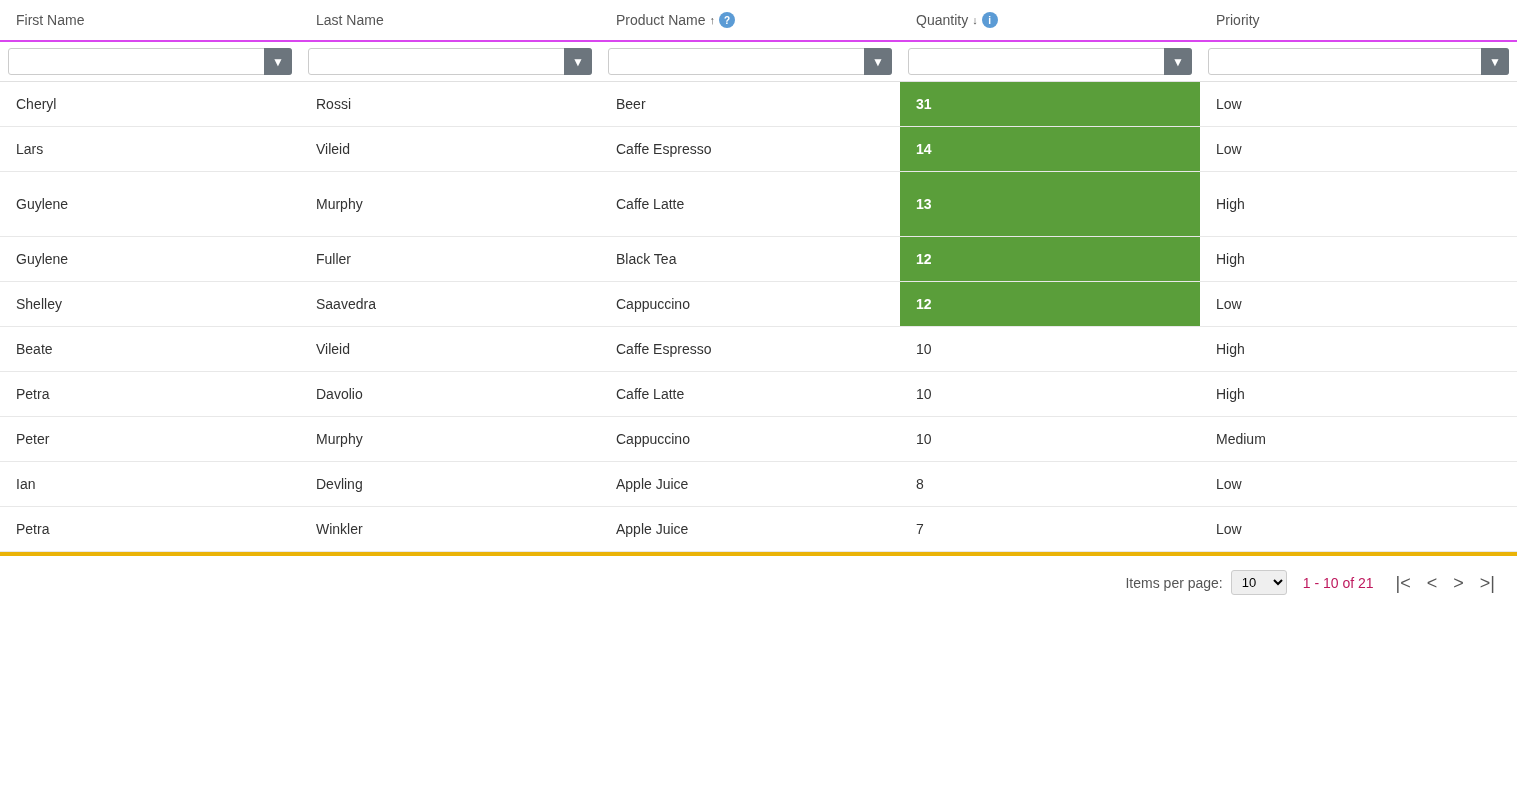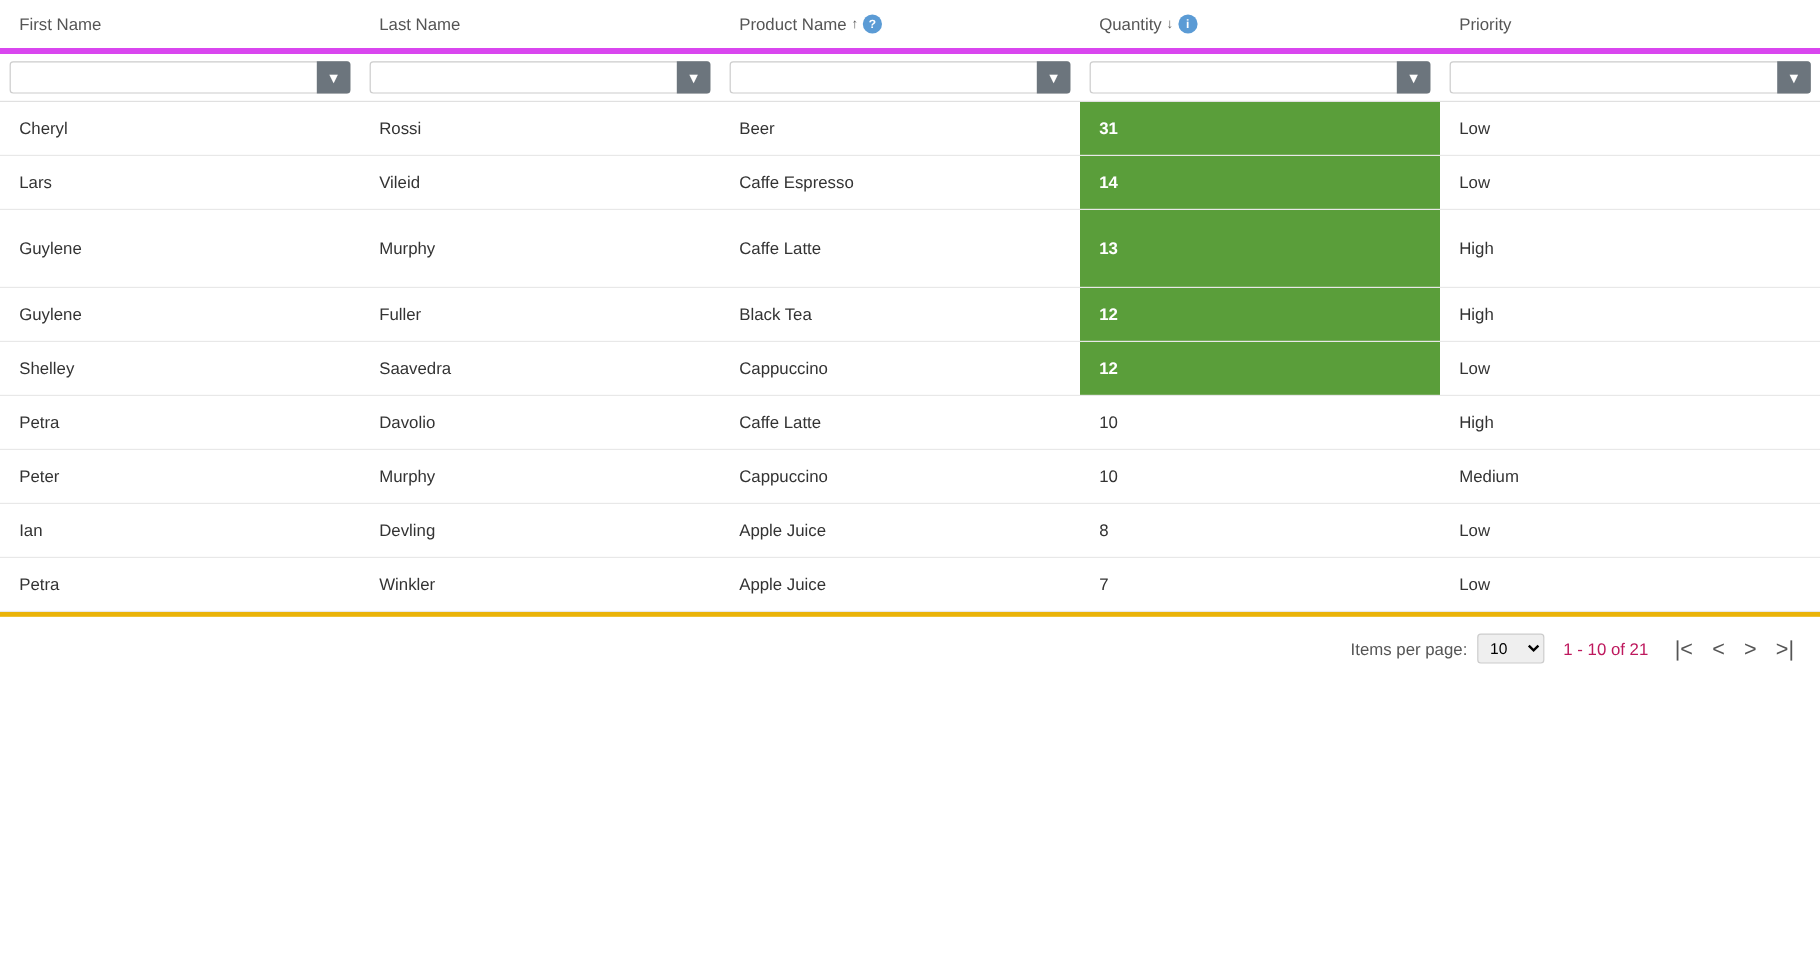--- a/index.html
+++ b/index.html
@@ -17,21 +17,21 @@
     }
     table {
       width: 100%;
       border-collapse: collapse;
     }
     thead th {
       padding: 12px 16px;
       text-align: left;
       font-weight: normal;
       color: #555;
-      border-bottom: 5px solid #d946ef;
+      border-bottom: 2px solid #d946ef;
       vertical-align: middle;
       white-space: nowrap;
     }
     .filter-row th {
       padding: 6px 8px;
       border-bottom: 1px solid #e0e0e0;
     }
     tbody tr {
       border-bottom: 1px solid #e8e8e8;
     }
@@ -261,20 +261,27 @@
           <td>Black Tea</td>
           <td class="qty-cell-green" style="padding: 14px 16px; background: rgb(90, 158, 58); color: white; font-weight: bold;">12</td>
           <td>High</td>
         </tr>
         <tr class="green-row">
           <td>Shelley</td>
           <td>Saavedra</td>
           <td>Cappuccino</td>
           <td class="qty-cell-green" style="padding: 14px 16px; background: rgb(90, 158, 58); color: white; font-weight: bold;">12</td>
           <td>Low</td>
+        </tr>
+        <tr>
+          <td>Beate</td>
+          <td>Vileid</td>
+          <td>Caffe Espresso</td>
+          <td class="qty-cell-plain">10</td>
+          <td>High</td>
         </tr>
         <tr>
           <td>Petra</td>
           <td>Davolio</td>
           <td>Caffe Latte</td>
           <td class="qty-cell-plain">10</td>
           <td>High</td>
         </tr>
         <tr>
           <td>Peter</td>

